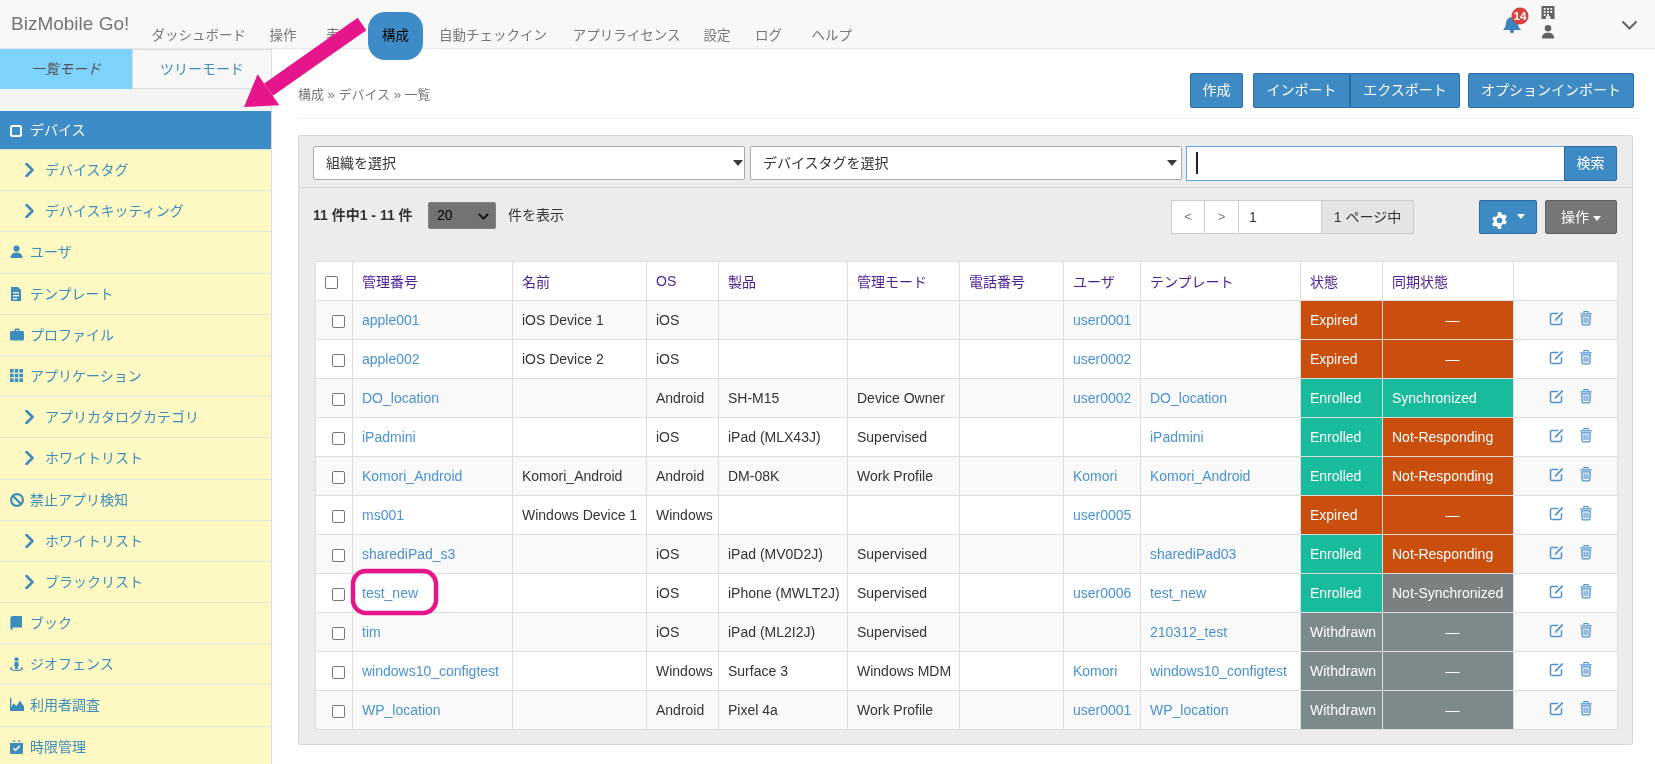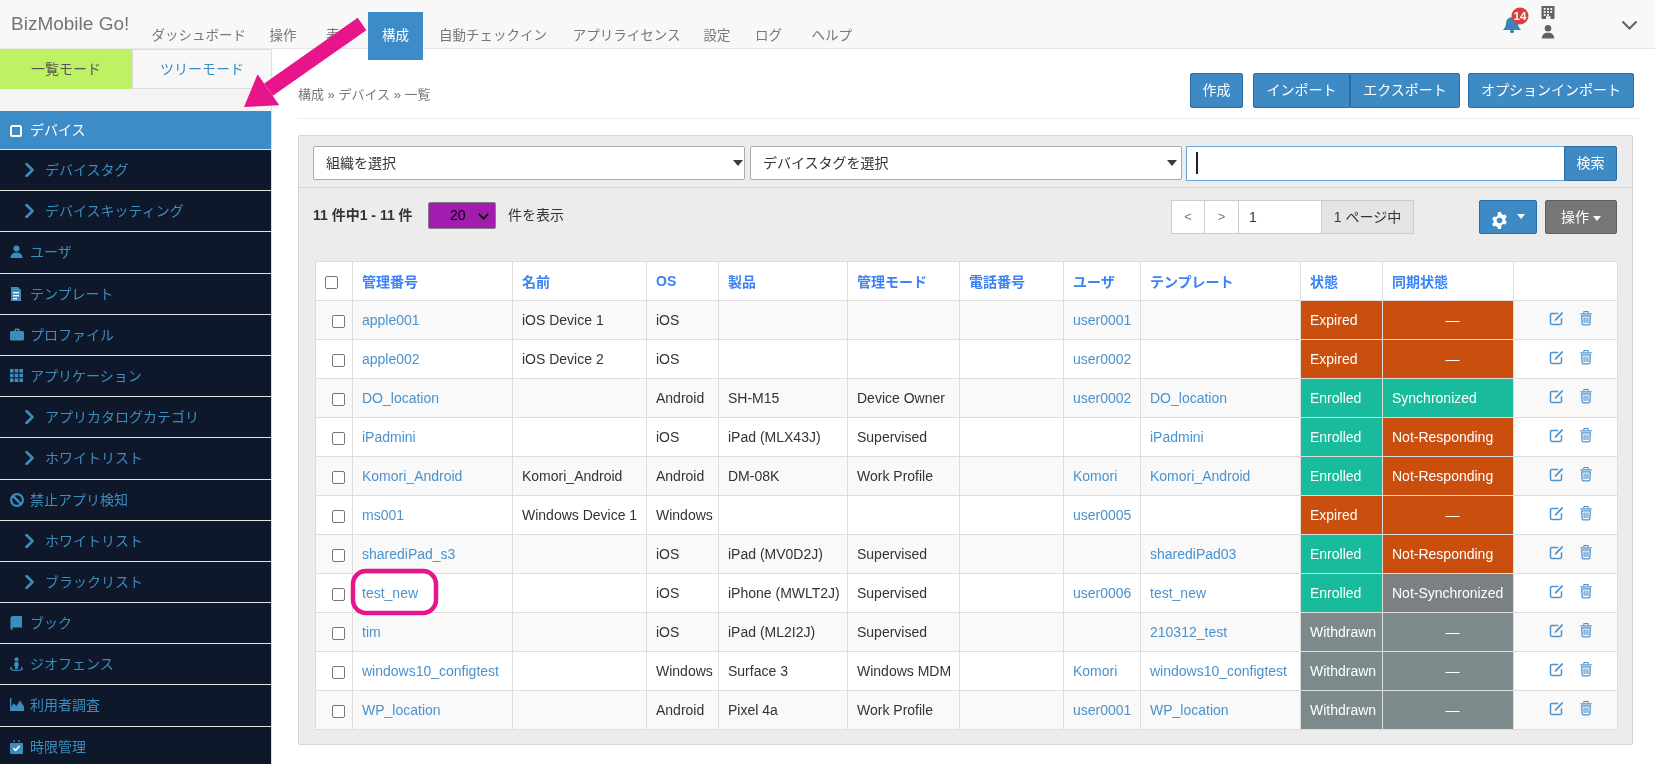--- a/index.html
+++ b/index.html
@@ -5,28 +5,28 @@
 <style>
 *{margin:0;padding:0;box-sizing:border-box;}
 html,body{width:1655px;height:764px;overflow:hidden;}
 body{font-family:"Liberation Sans","Noto Sans CJK JP","Noto Sans JP",sans-serif;font-size:14px;color:#333;background:#fff;position:relative;}
 #page{position:absolute;left:0;top:0;width:1655px;height:764px;}
 a{text-decoration:none;}
 
 #navbar{position:absolute;left:0;top:0;width:1655px;height:49px;background:#f8f8f8;border-bottom:1px solid #e7e7e7;}
 #brand{position:absolute;left:11px;top:0;height:48px;line-height:48px;font-size:19px;color:#747474;}
 .nvi{position:absolute;top:12px;height:48px;line-height:48px;font-size:13.5px;color:#777;}
-.nvi.active{background:#3e8cc7;color:#ffffff;}
+.nvi.active{background:#3e8cc7;color:#000000;border-radius:17px;}
 #nav-right{position:static;}
 
 #tabs{position:absolute;left:0;top:49px;width:272px;height:40px;}
-#tab1{position:absolute;left:0;top:0;width:132px;height:40px;background:#bef264;text-align:center;line-height:40px;color:#555;font-size:14px;}
+#tab1{position:absolute;left:0;top:0;width:132px;height:40px;background:#7dd3fc;text-align:center;line-height:40px;color:#555;font-size:14px;font-style:italic;}
 #tab2{position:absolute;left:132px;top:0;width:140px;height:40px;background:#f7f7f7;border:1px solid #ddd;text-align:center;line-height:38px;color:#3c8dbc;font-size:14px;}
 
-#sidebar{position:absolute;left:0;top:89px;width:272px;height:675px;background:#0f172a;border-right:1px solid #ddd;}
+#sidebar{position:absolute;left:0;top:89px;width:272px;height:675px;background:#fef9c3;border-right:1px solid #ddd;}
 #sidestrip{position:absolute;left:0;top:0;width:271px;height:22px;background:#f4f4f4;}
 #menu{position:absolute;left:0;top:22px;width:271px;}
 .mi{position:relative;height:41.2px;border-bottom:1px solid #e3e3e3;color:#3c8dbc;font-size:14px;}
 .mi .txt{position:absolute;left:30px;top:0;line-height:40px;}
 .mi.sub .txt{left:45px;}
 .mi .ico{position:absolute;left:10px;top:13px;}
 .mi.sub .ico{left:25px;}
 .mi.active{background:#3e8cc7;color:#fff;height:39px;}
 .mi.active .txt{line-height:38px;}
 
@@ -36,30 +36,30 @@
 #panel{position:absolute;left:298px;top:135px;width:1335px;height:610px;background:#ececec;border:1px solid #d5d5d5;border-radius:2px;}
 
 .sel{position:absolute;top:146px;height:34px;background:#fff;border:1px solid #ababab;border-radius:2px;font-size:14px;color:#333;line-height:32px;padding-left:12px;}
 #selcaret1,#selcaret2{position:absolute;top:160px;width:0;height:0;border-left:5px solid transparent;border-right:5px solid transparent;border-top:6.5px solid #3a3a3a;}
 #searchbox{position:absolute;left:1186px;top:146px;width:378px;height:35px;background:#fff;border:1px solid #64a7e0;border-right:none;}
 #searchbtn{position:absolute;left:1564px;top:146px;width:53px;height:35px;background:#3e8ac5;border:1px solid #2d6ca2;color:#fff;font-size:14px;text-align:center;line-height:33px;border-radius:0 2px 2px 0;}
 #cursor{position:absolute;left:1196px;top:152px;width:1.5px;height:22px;background:#222;}
 #sep1{position:absolute;left:299px;top:187px;width:1333px;height:1px;background:#d7d7d7;}
 
 #countinfo{position:absolute;left:313px;top:202px;height:27px;line-height:27px;font-weight:bold;font-size:14px;color:#333;}
-#pagesize{position:absolute;left:428px;top:202px;width:68px;height:27px;background:#a21caf;border:1px solid #828282;border-radius:2px;font-size:14px;color:#000;line-height:25px;padding-left:21px;}
+#pagesize{position:absolute;left:428px;top:202px;width:68px;height:27px;background:#737373;border:1px solid #828282;border-radius:2px;font-size:14px;color:#000;line-height:25px;padding-left:8px;}
 #kenhyoji{position:absolute;left:508px;top:202px;height:27px;line-height:27px;font-size:14px;color:#333;}
 
 .pgbtn{position:absolute;top:200px;height:34px;background:#fff;border:1px solid #ccc;color:#777;text-align:center;line-height:32px;font-size:13px;}
 #pginput{position:absolute;left:1238px;top:200px;width:84px;height:34px;background:#fff;border:1px solid #ccc;line-height:32px;padding-left:10px;font-size:14px;color:#333;}
 #pglabel{position:absolute;left:1322px;top:200px;width:92px;height:34px;background:#e4e4e4;border:1px solid #ccc;border-left:none;line-height:32px;text-align:center;font-size:14px;color:#333;}
 
 #tbl{position:absolute;left:315px;top:261px;border-collapse:collapse;table-layout:fixed;background:#fff;font-size:14px;}
 #tbl th,#tbl td{border:1px solid #ddd;padding:0 0 0 9px;height:39px;overflow:hidden;white-space:nowrap;}
-#tbl th{font-weight:bold;color:#3b82f6;text-align:left;}
+#tbl th{font-weight:normal;color:#4c1d95;text-align:left;}
 #tbl tr.odd td{background:#f9f9f9;}
 #tbl a{color:#4a92cf;}
 td.st{color:#fff;}
 td.ce{text-align:center;padding:0;}
 .cb{display:inline-block;width:13px;height:13px;background:#fff;border:1px solid #767676;border-radius:2px;vertical-align:middle;}
 .st-or{background:#ca4f0e !important;}
 .st-tl{background:#18bc9c !important;}
 .st-gr{background:#7c8a8c !important;}
 .st-lg{background:#7c8a8c !important;}
 .st-ng{background:#7b8182 !important;}

